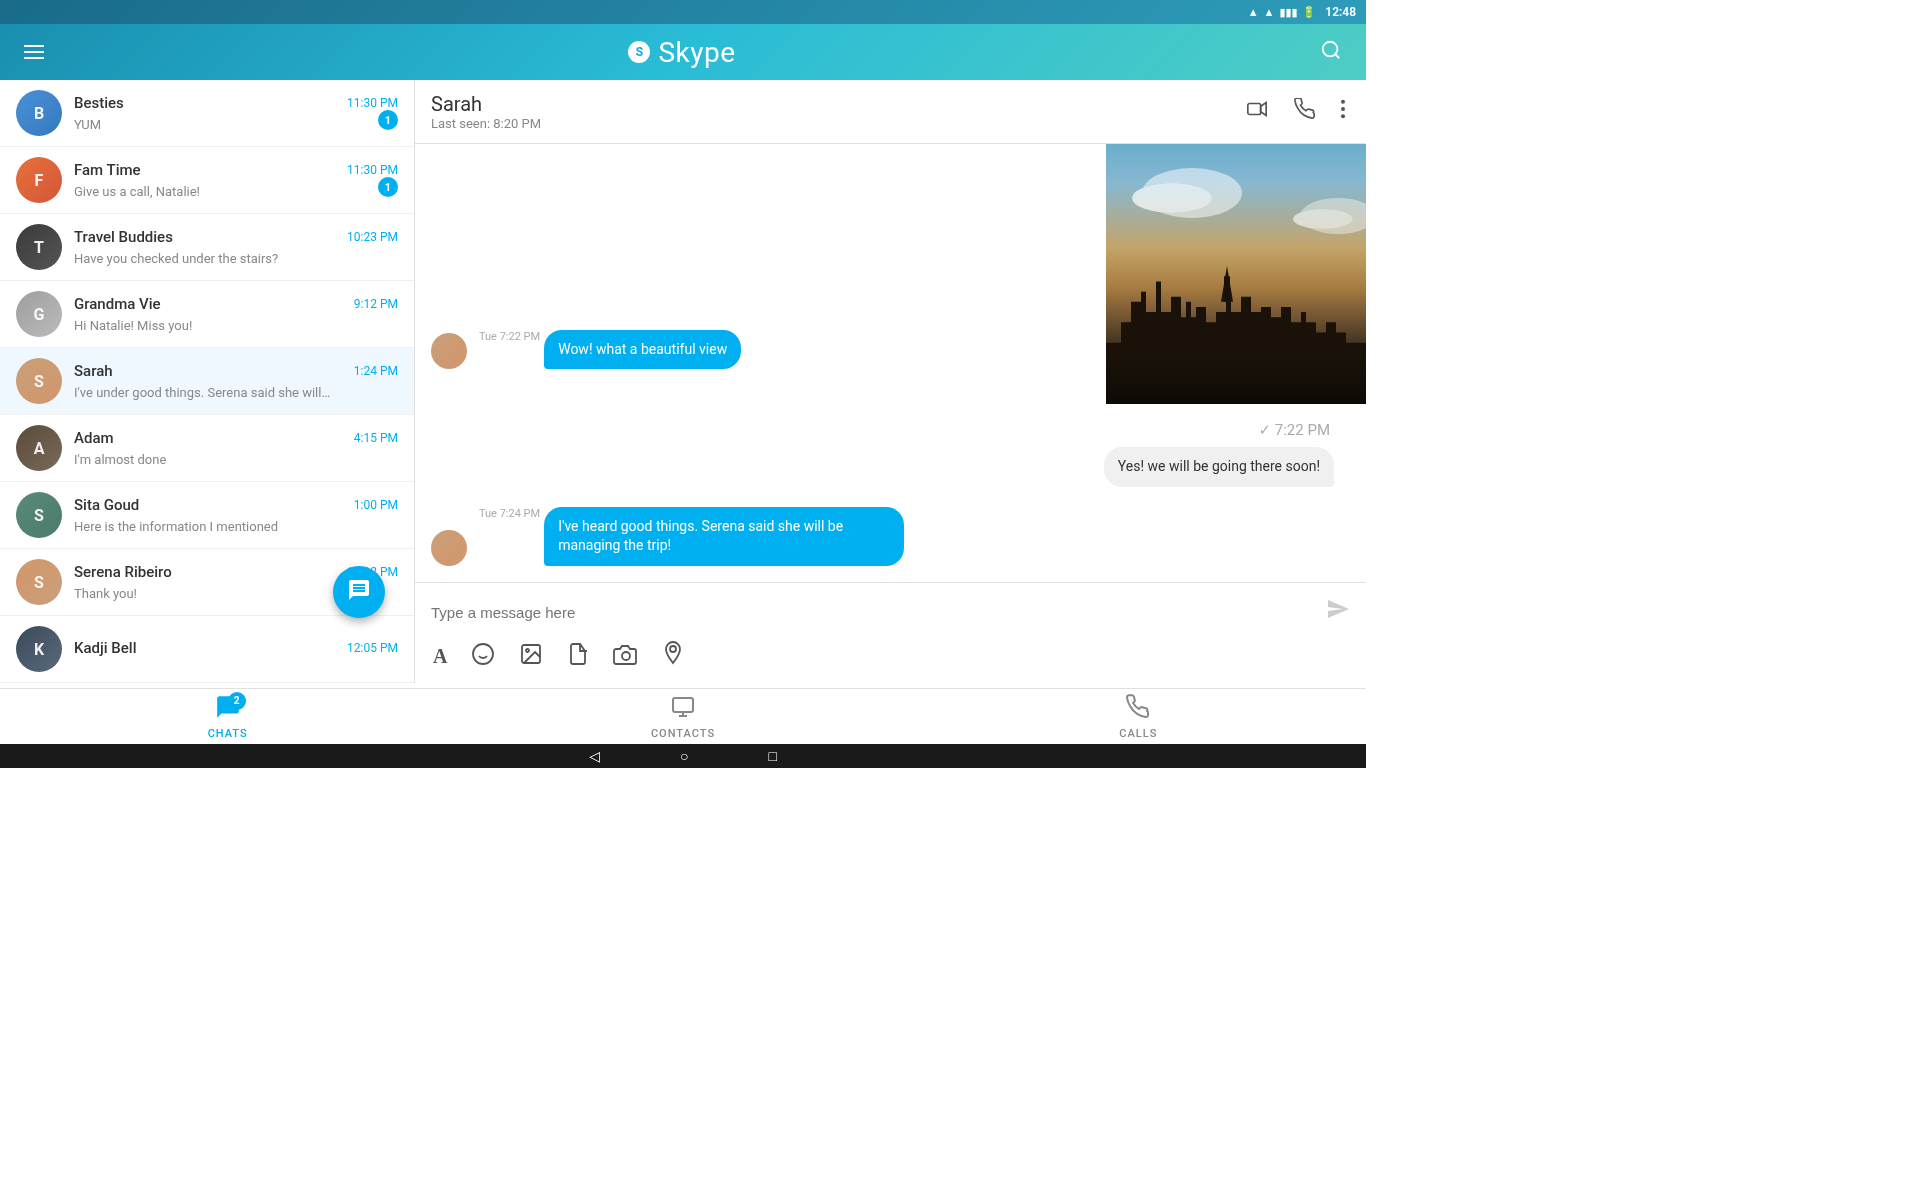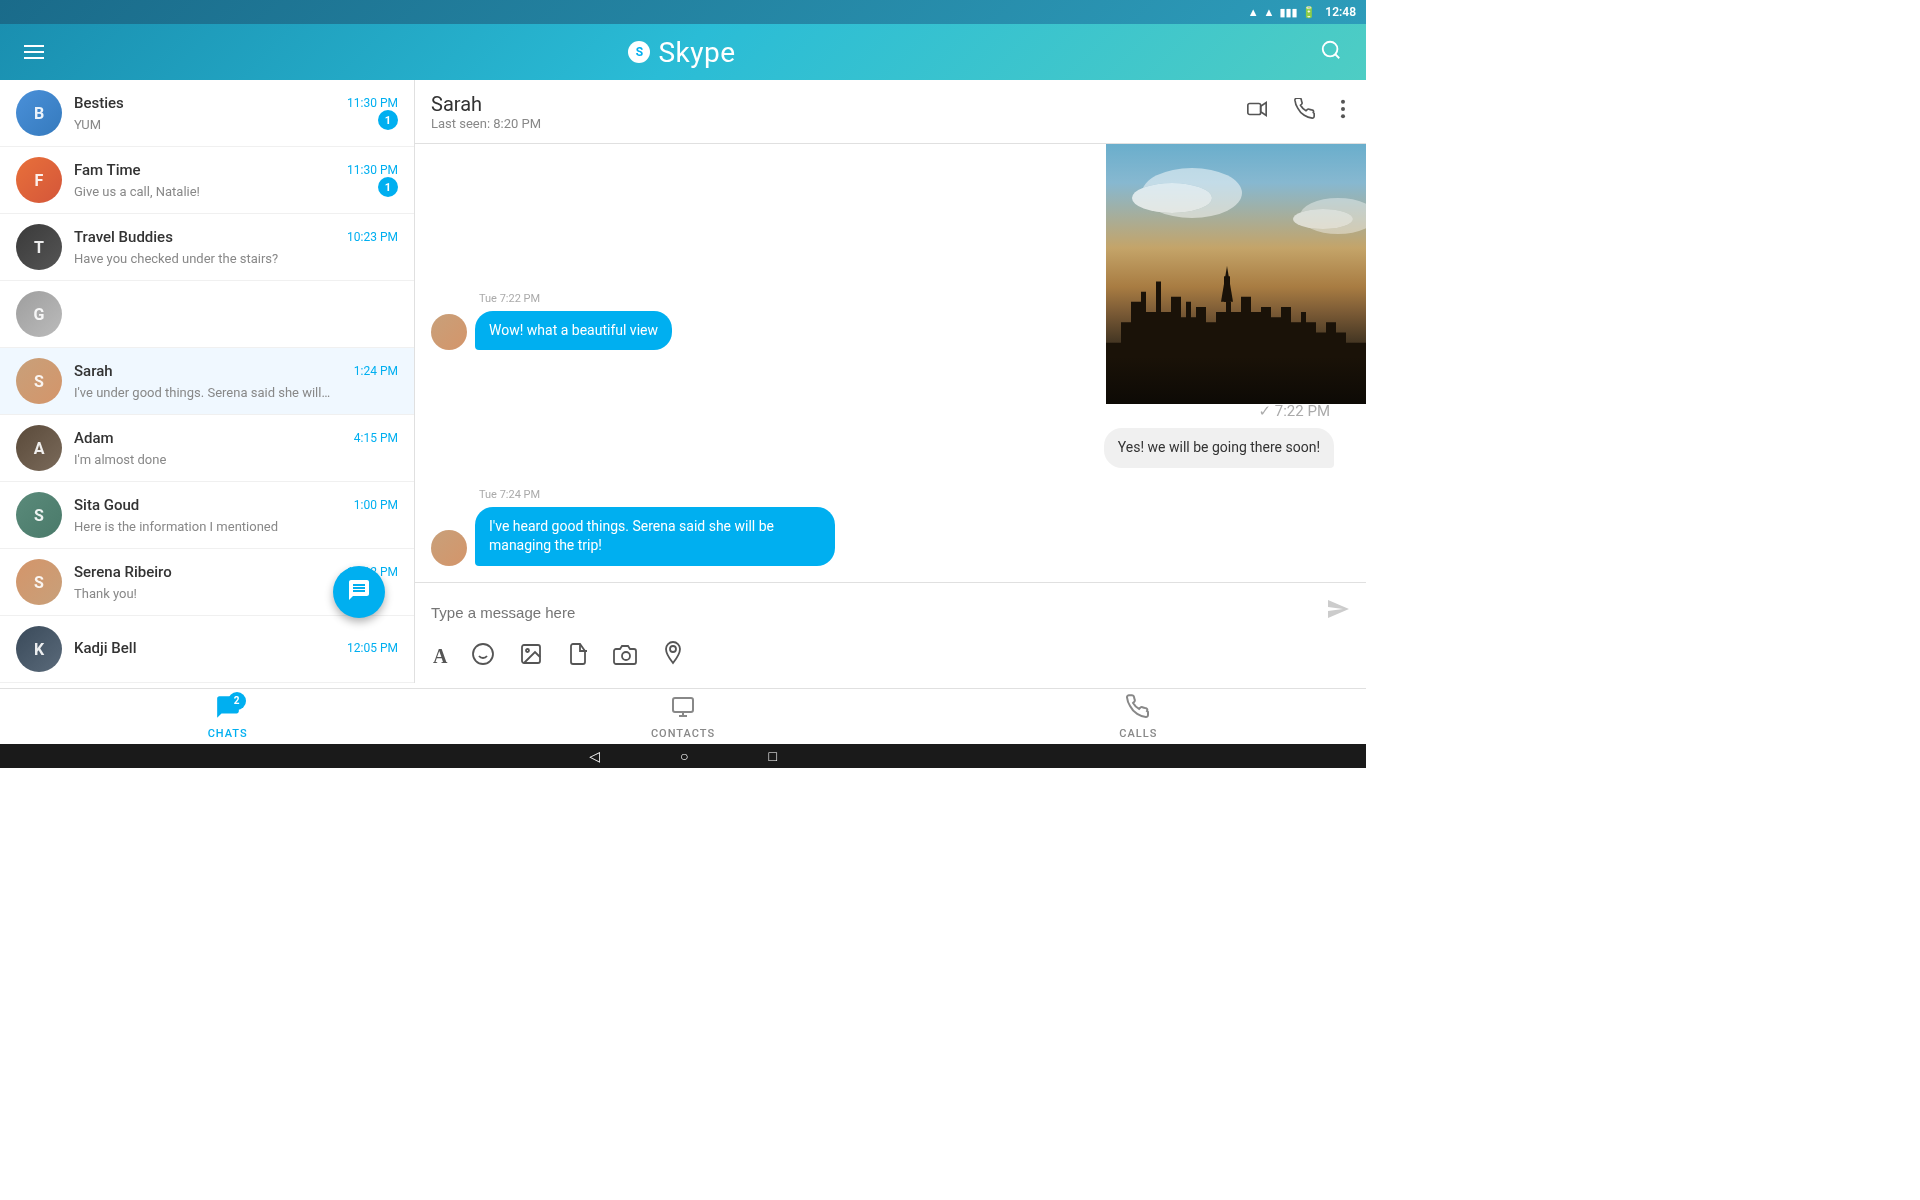--- a/index.html
+++ b/index.html
@@ -65,21 +65,21 @@
     
     .messages-area { flex: 1; overflow-y: auto; padding: 16px; display: flex; flex-direction: column; gap: 12px; position: relative; }
 
     .message-row { display: flex; align-items: flex-end; gap: 8px; }
     .message-row.outgoing { justify-content: flex-end; }
     .message-avatar { width: 36px; height: 36px; border-radius: 50%; background: #c8a87a; flex-shrink: 0; overflow: hidden; }
     .message-bubble { max-width: 360px; padding: 10px 14px; border-radius: 18px; font-size: 14px; line-height: 1.4; }
     .message-bubble.incoming { background: #00aff0; color: #fff; border-bottom-left-radius: 4px; }
     .message-bubble.outgoing { background: #f0f0f0; color: #333; border-bottom-right-radius: 4px; }
     .message-time-label { font-size: 12px; color: #aaa; margin-bottom: 2px; }
-    .message-group { display: flex; flex-direction: column; gap: 4px; }
+    .message-group { display: flex; flex-direction: row; gap: 4px; }
     .message-group.incoming { align-items: flex-start; }
 
     
     .input-area { border-top: 1px solid #e0e0e0; padding: 8px 16px; }
     .message-input-row { display: flex; align-items: center; gap: 8px; padding: 6px 0; }
     .message-input { flex: 1; border: none; outline: none; font-size: 15px; color: #888; background: transparent; }
     .send-btn { background: none; border: none; cursor: pointer; color: #ccc; font-size: 22px; }
     .input-toolbar { display: flex; align-items: center; gap: 20px; padding: 6px 0; }
     .toolbar-btn { background: none; border: none; cursor: pointer; color: #555; font-size: 20px; padding: 2px; }
 
@@ -177,20 +177,27 @@
           <span class="chat-name">Travel Buddies</span>
           <span class="chat-time">10:23 PM</span>
         </div>
         <span class="chat-preview">Have you checked under the stairs?</span>
       </div>
 
     </div>
           <div class="chat-item">
       <div class="avatar" style="background:linear-gradient(135deg,#9e9e9e,#bbb);">
         <span style="font-size:16px;color:rgba(255,255,255,0.9);">G</span>
+      </div>
+      <div class="chat-info">
+        <div class="chat-header-row">
+          <span class="chat-name">Grandma Vie</span>
+          <span class="chat-time">9:12 PM</span>
+        </div>
+        <span class="chat-preview">Hi Natalie! Miss you!</span>
       </div>
 
     </div>
           <div class="chat-item active">
       <div class="avatar" style="background:linear-gradient(135deg,#c8a07a,#d4956a);">
         <span style="font-size:16px;color:rgba(255,255,255,0.9);">S</span>
       </div>
       <div class="chat-info">
         <div class="chat-header-row">
           <span class="chat-name">Sarah</span>

